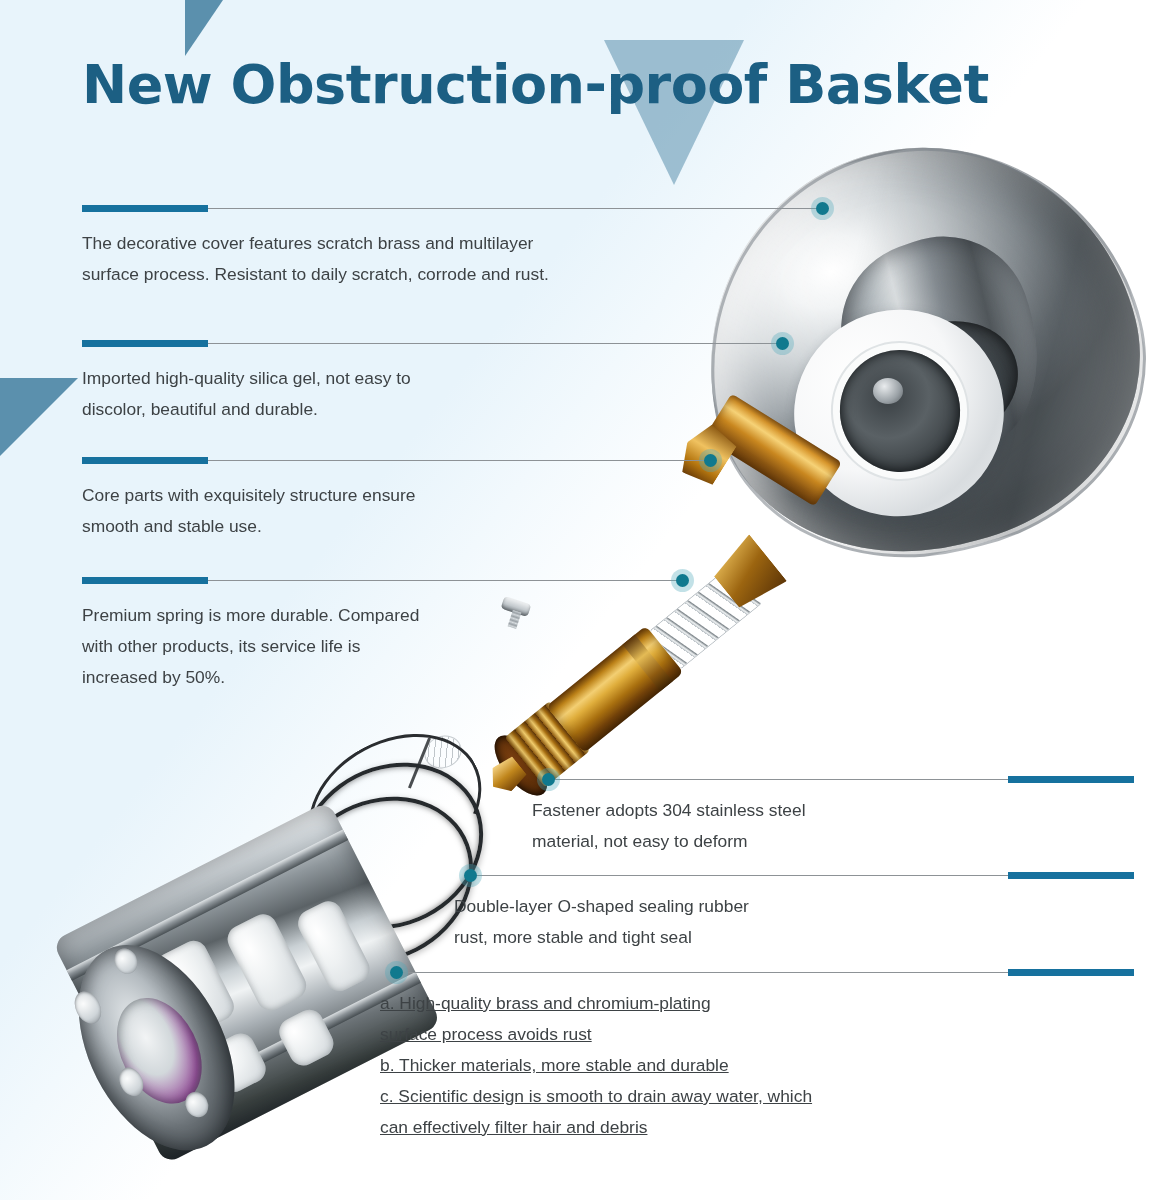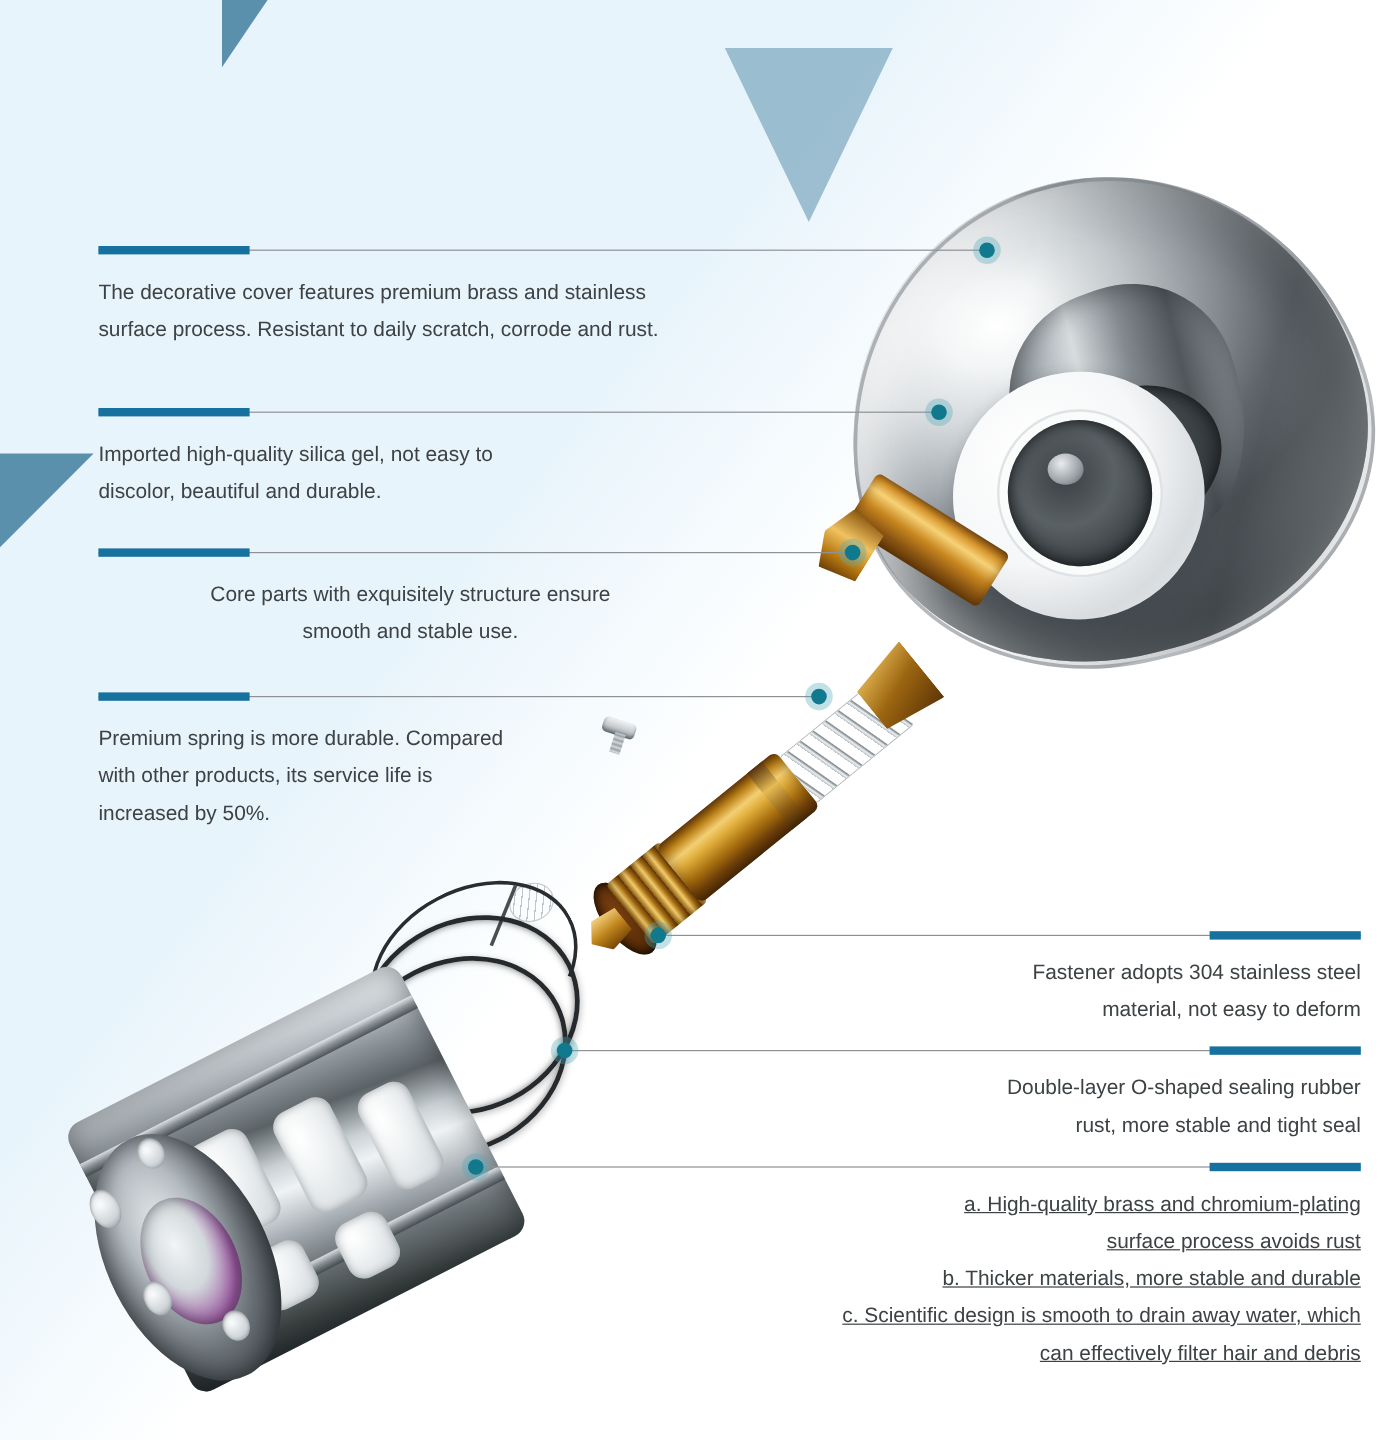--- a/index.html
+++ b/index.html
@@ -52,21 +52,21 @@
   .bar{position:absolute;height:7px;background:#16719e;top:-3px;}
   .bar.left{left:0;}
   .bar.right{right:0;}
   .ctext{
     position:absolute;
     color:#3d4245;
     font-size:17.4px;line-height:31px;
     white-space:pre-line;
   }
   .ctext.l{left:0;text-align:left;}
-  .ctext.r{right:0;text-align:right;}
+  .ctext.r{right:16px;}
 
   
   .dot{
     position:absolute;width:13px;height:13px;border-radius:50%;
     background:#10798e;
     box-shadow:0 0 0 5px rgba(80,170,185,.35);
   }
 
   
   .art{position:absolute;}
@@ -256,20 +256,21 @@
 </head>
 <body>
 
 <div id="stage">
 
   <div class="bg-diag"></div>
   <div class="tri tri-title-big"></div>
   <div class="tri tri-top-small"></div>
   <div class="tri tri-left"></div>
 
+  <div class="title">New Obstruction-proof Basket</div>
 
   <div class="art cone-wrap">
     <div class="cone-body"></div>
     <div class="cone-hub"></div>
     <div class="cone-hub2"></div>
     <div class="cone-rim"></div>
     <div class="silica-ring"></div>
     <div class="silica-hole"></div>
     <div class="silica-nub"></div>
     <div class="gold-plug"></div>
@@ -317,37 +318,37 @@
       <div class="face-hole" style="left:36px;top:206px;width:22px;height:30px;"></div>
       <div class="face-hole" style="left:84px;top:258px;width:22px;height:26px;"></div>
       <div class="face-hole" style="left:86px;top:98px;width:22px;height:26px;"></div>
     </div>
   </div>
 
   <div class="callout" style="left:82px;top:208px;width:740px;">
     <div class="rule" style="width:740px;"></div>
     <div class="bar left" style="width:126px;"></div>
     <div class="dot" style="left:734px;top:-6px;"></div>
-    <div class="ctext l" style="top:20px;width:600px;">The decorative cover features premium brass and stainless
+    <div class="ctext l" style="top:20px;width:600px;">The decorative cover features scratch brass and multilayer
 surface process. Resistant to daily scratch, corrode and rust.</div>
   </div>
 
   <div class="callout" style="left:82px;top:343px;width:700px;">
     <div class="rule" style="width:700px;"></div>
     <div class="bar left" style="width:126px;"></div>
     <div class="dot" style="left:694px;top:-6px;"></div>
     <div class="ctext l" style="top:20px;width:540px;">Imported high-quality silica gel, not easy to
 discolor, beautiful and durable.</div>
   </div>
 
   <div class="callout" style="left:82px;top:460px;width:628px;">
     <div class="rule" style="width:628px;"></div>
     <div class="bar left" style="width:126px;"></div>
     <div class="dot" style="left:622px;top:-6px;"></div>
-    <div class="ctext l" style="top:20px;width:520px;text-align:center;">Core parts with exquisitely structure ensure
+    <div class="ctext l" style="top:20px;width:520px;">Core parts with exquisitely structure ensure
 smooth and stable use.</div>
   </div>
 
   <div class="callout" style="left:82px;top:580px;width:600px;">
     <div class="rule" style="width:600px;"></div>
     <div class="bar left" style="width:126px;"></div>
     <div class="dot" style="left:594px;top:-6px;"></div>
     <div class="ctext l" style="top:20px;width:430px;">Premium spring is more durable. Compared
 with other products, its service life is
 increased by 50%.</div>

